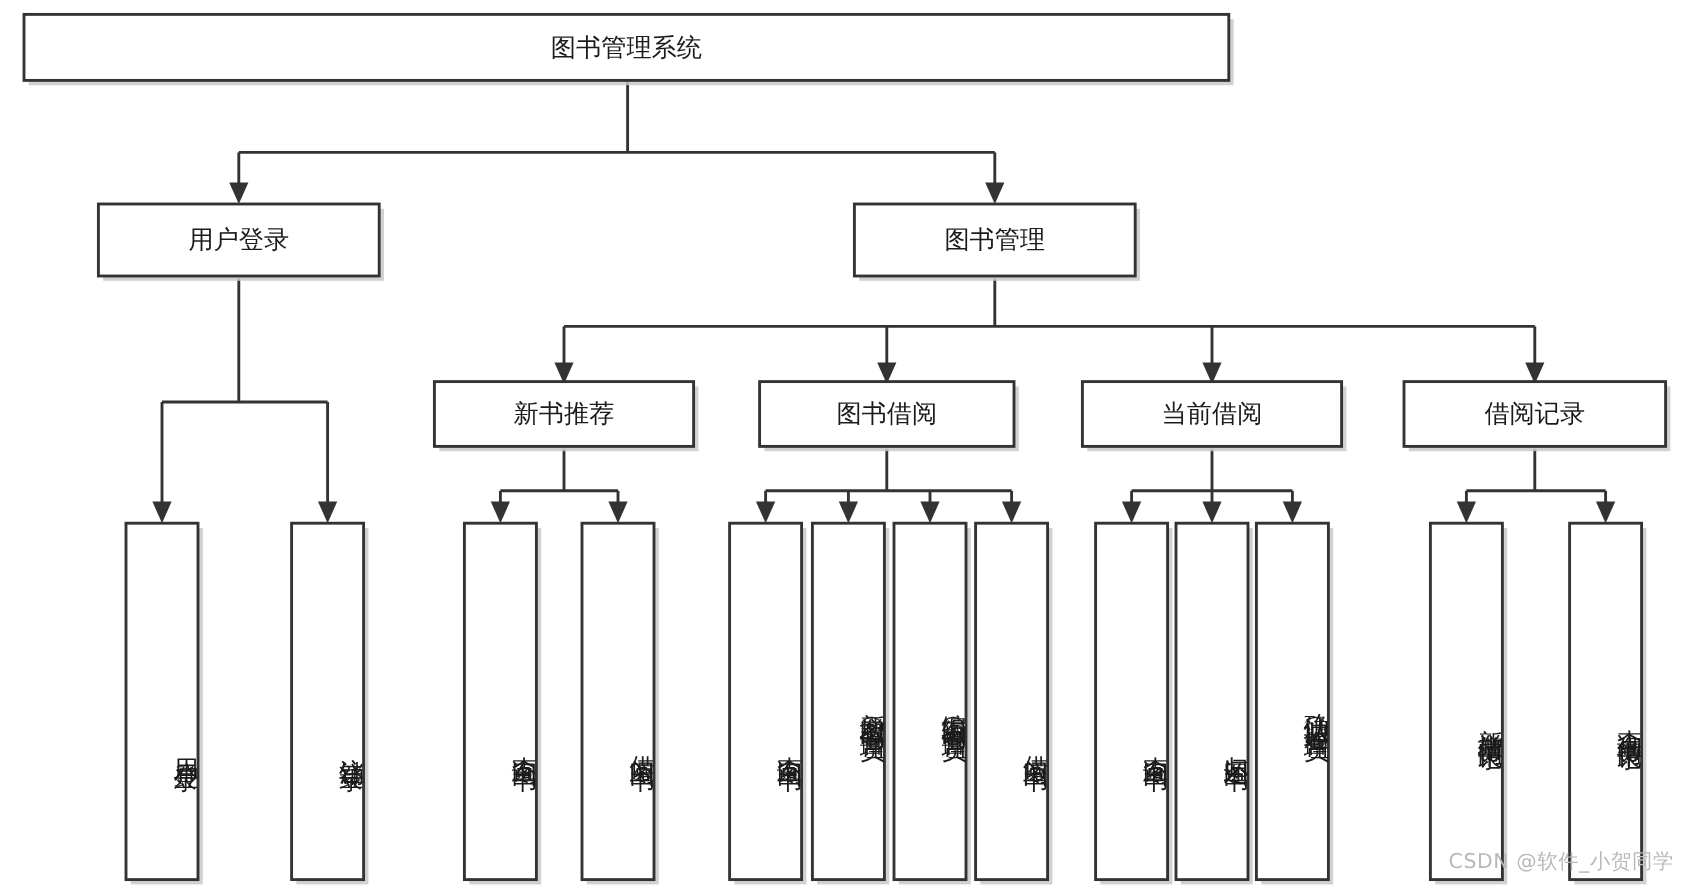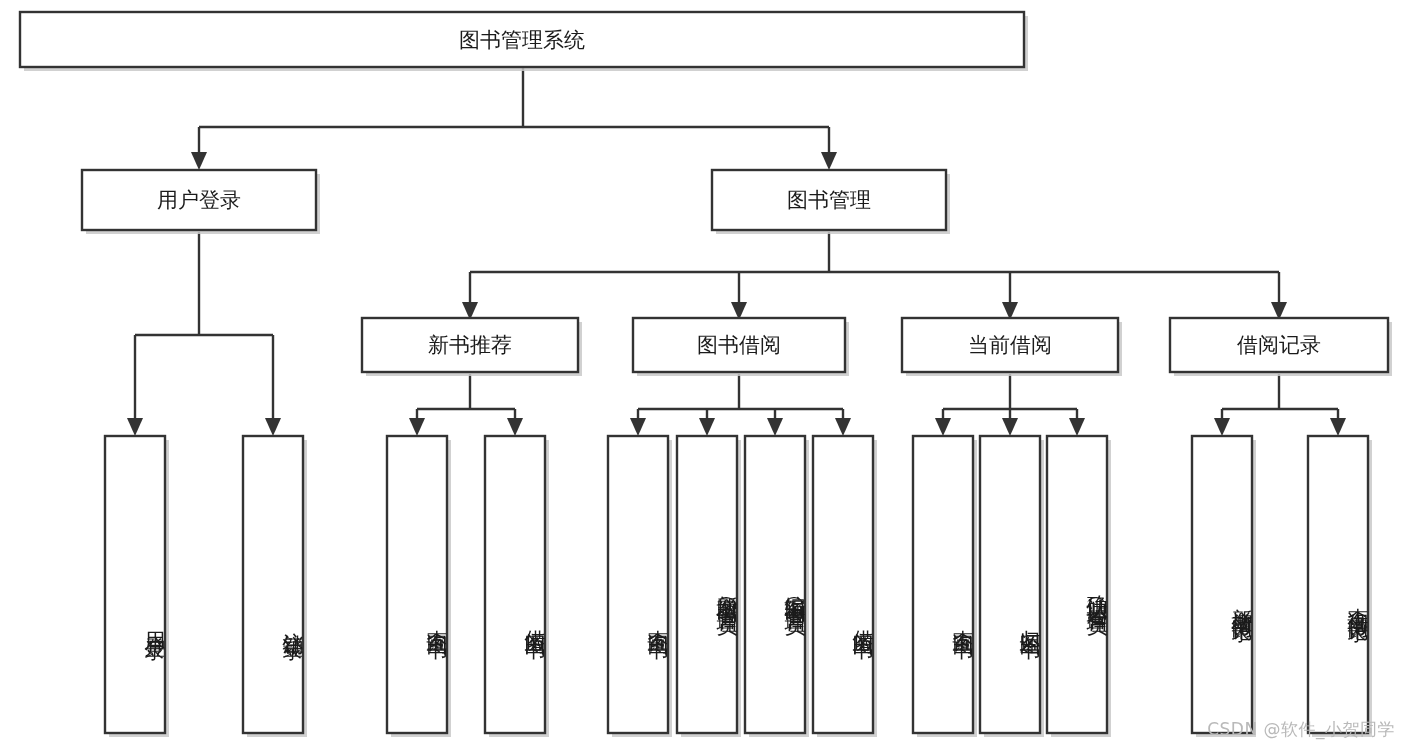--- a/index.html
+++ b/index.html
@@ -67,21 +67,21 @@
     white-space: nowrap;
     display: flex;
     align-items: flex-start;
     justify-content: center;
     pointer-events: none;
     user-select: none;
   }
   .watermark {
     position: absolute;
     right: 10px;
-    bottom: 6px;
+    bottom: 18px;
     font-family: "DejaVu Sans", "Liberation Sans", sans-serif;
     font-size: 17px;
     color: #b9b9b9;
     letter-spacing: 0.5px;
     white-space: nowrap;
   }
 </style>
 </head>
 <body>
 

